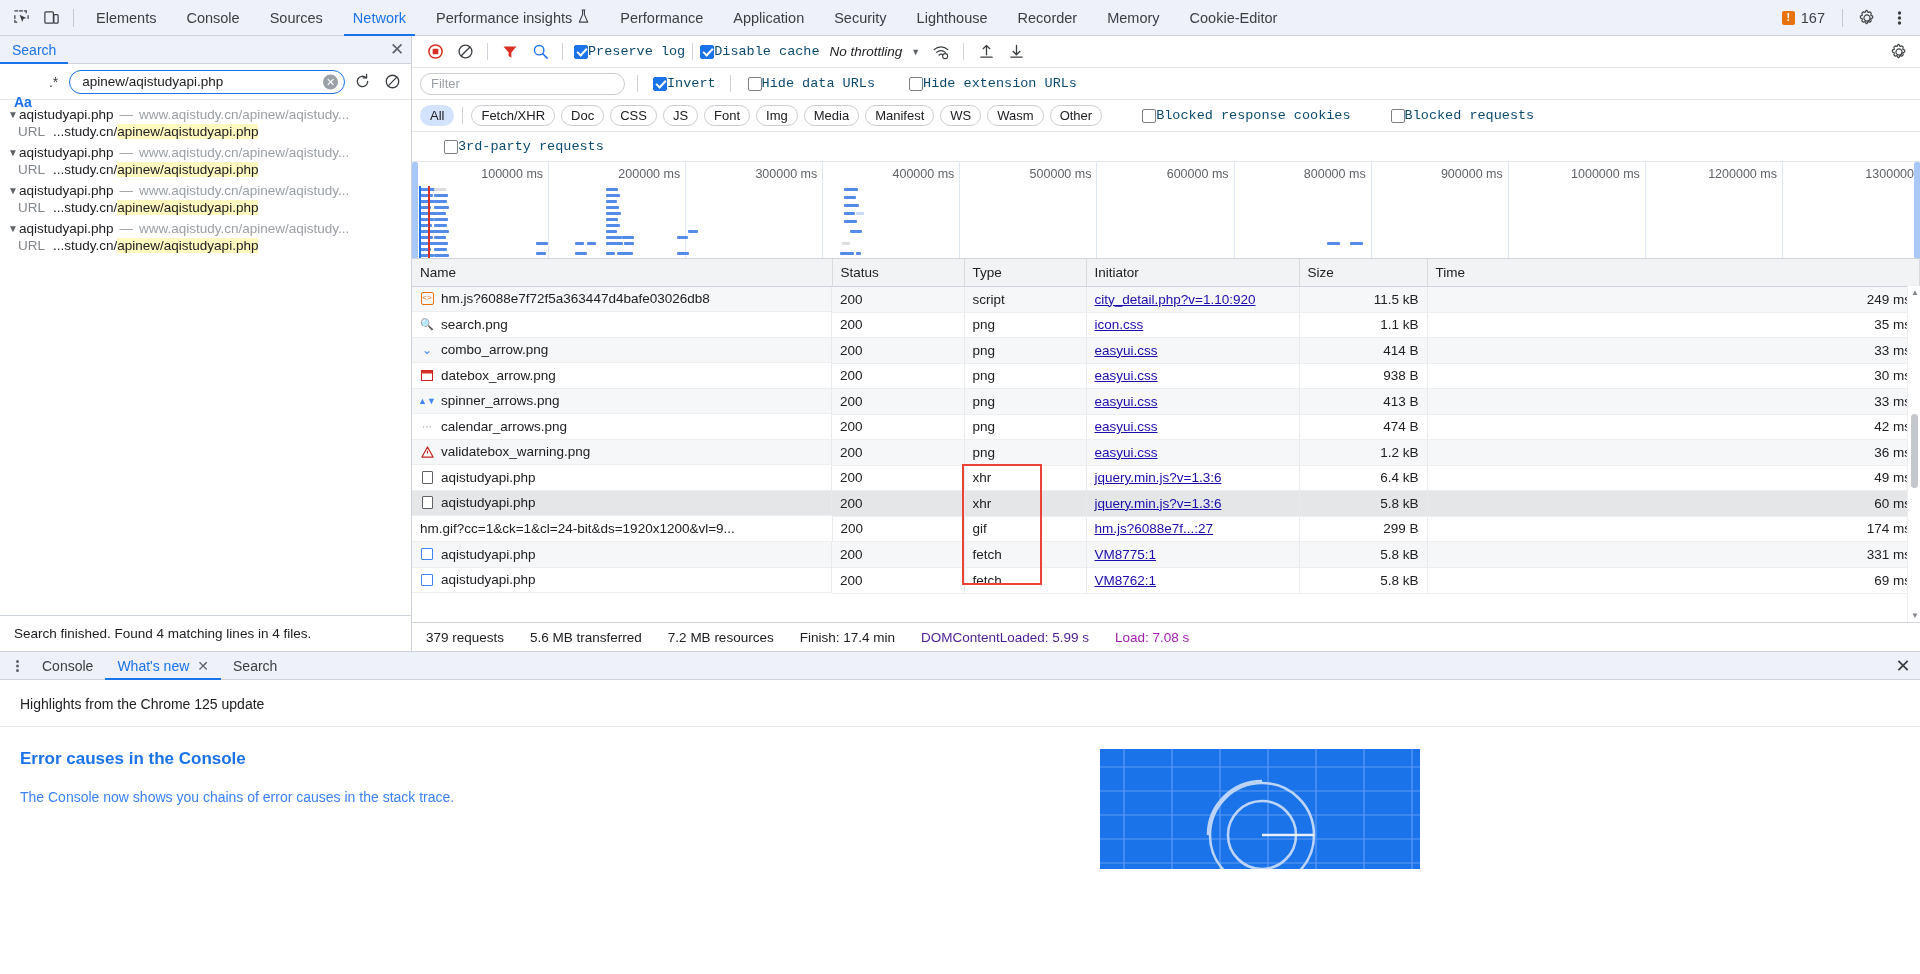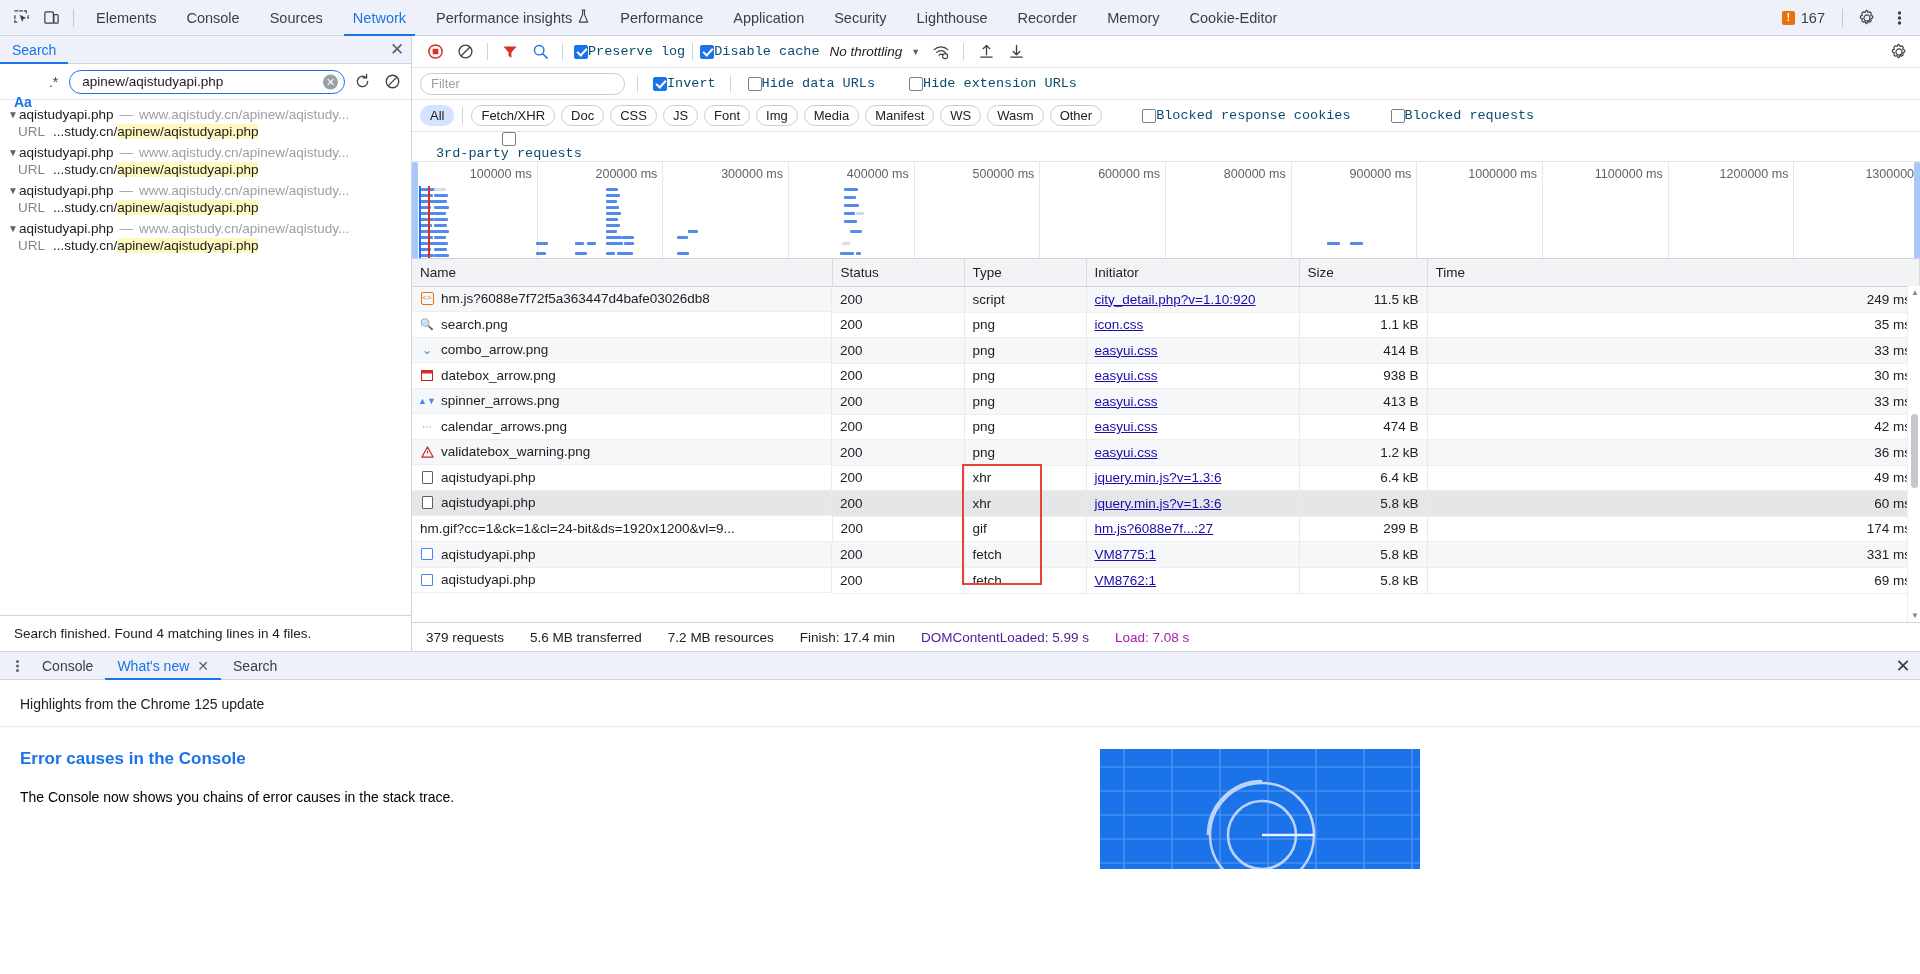--- a/index.html
+++ b/index.html
@@ -259,21 +259,21 @@
   }
   .dtab.active { color: #1a73e8; }
   .dtab.active::after { content:""; position:absolute;left:0;right:0;bottom:0;height:2px;background:#1a73e8;}
   .dtab .x { font-size: 14px; color:#5f6368; }
   .drawer-close { margin-left:auto; width: 34px; height:28px; display:flex;align-items:center;justify-content:center;cursor:pointer;color:#3c4043;font-size:18px;}
   .drawer-body { flex: 1; overflow: hidden; background: #fff; }
   .wn-sub { font-size: 14px; color: #202124; padding: 16px 20px 14px 20px; border-bottom: 1px solid #e8eaed;}
   .wn-section { padding: 22px 20px 0 20px; display: flex; gap: 16px; }
   .wn-left { flex: 1; }
   .wn-h { font-size: 17px; font-weight: bold; color: #1a73e8; margin: 0 0 20px 0; }
-  .wn-p { font-size: 14px; color: #000000; margin: 0; }
+  .wn-p { font-size: 14px; color: #3b82f6; margin: 0; }
   .wn-img {
     width: 320px; height: 120px; background: #1a73e8; position: relative; overflow: hidden; flex: none; margin-right: 480px;
   }
 </style>
 </head>
 <body>
 
 <div class="app">
 
   <div class="topbar">
@@ -580,21 +580,21 @@
           <span class="box"></span>
           <span>Blocked response cookies</span>
         </label>
         <label class="cbx" style="margin-left:40px;">
           <span class="box"></span>
           <span>Blocked requests</span>
         </label>
       </div>
 
       <div class="thirdparty">
-        <label class="cbx" style="margin-left:16px;flex-direction:column;">
+        <label class="cbx" style="margin-left:24px;">
           <span class="box"></span>
           <span>3rd-party requests</span>
         </label>
       </div>
 
       <div class="overview">
         <div class="ov-grid">
           <div class="ov-cell">
               <span class="ov-label">100000 ms</span>
             </div>
@@ -614,23 +614,20 @@
               <span class="ov-label">600000 ms</span>
             </div>
           <div class="ov-cell">
               <span class="ov-label">800000 ms</span>
             </div>
           <div class="ov-cell">
               <span class="ov-label">900000 ms</span>
             </div>
           <div class="ov-cell">
               <span class="ov-label">1000000 ms</span>
-            </div>
-          <div class="ov-cell">
-              <span class="ov-label">1100000 ms</span>
             </div>
           <div class="ov-cell">
               <span class="ov-label">1200000 ms</span>
             </div>
           <div class="ov-cell">
               <span class="ov-label">1300000</span>
             </div>
         </div>
         <div class="ov-bars">
 

